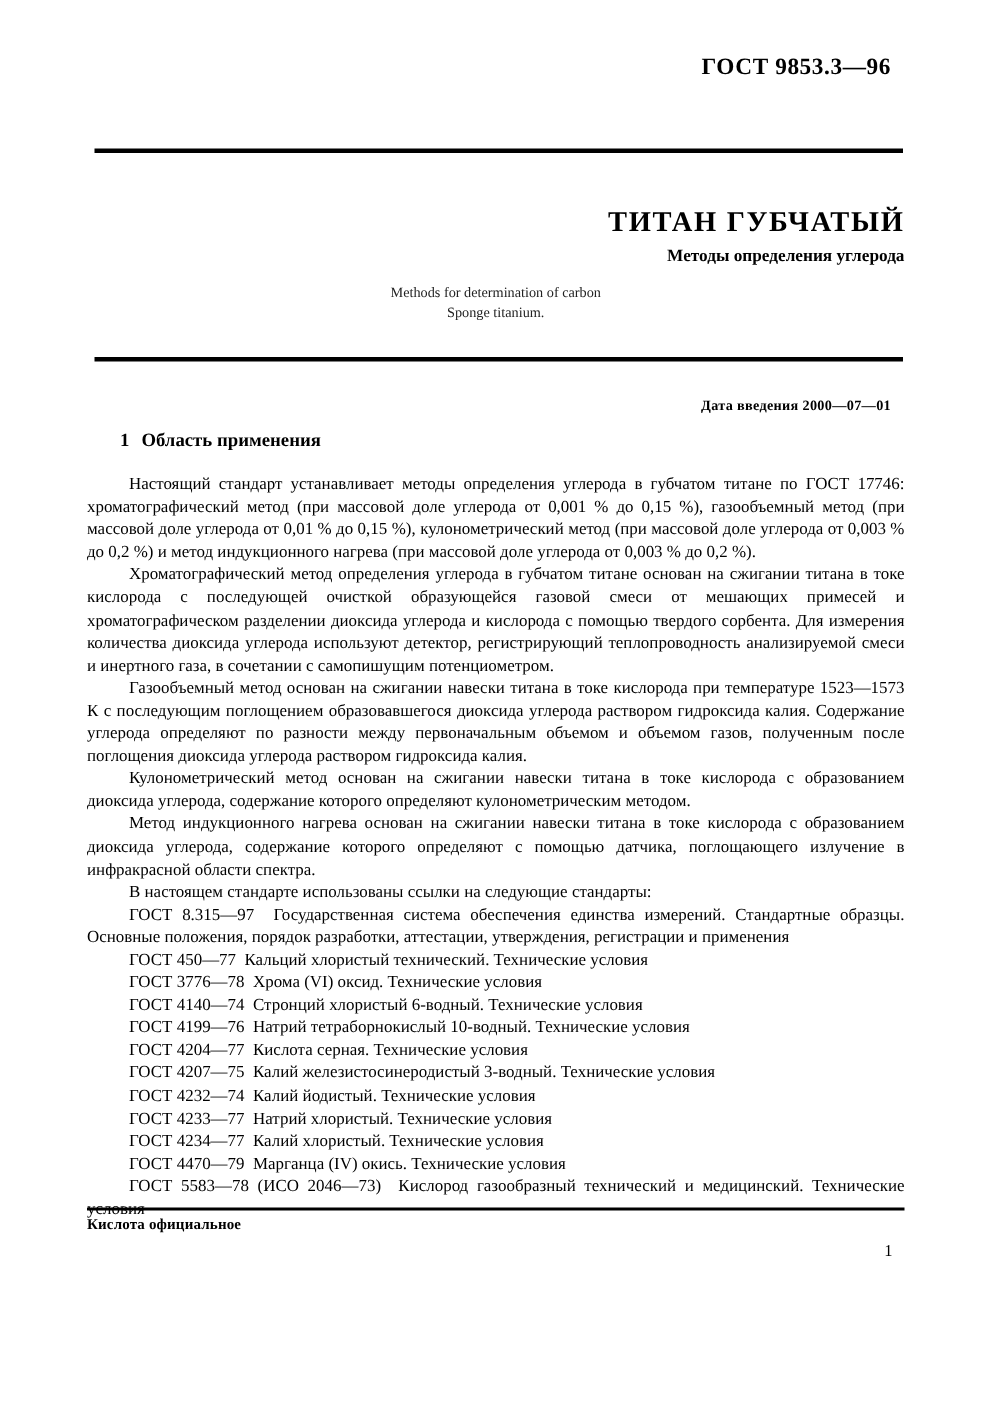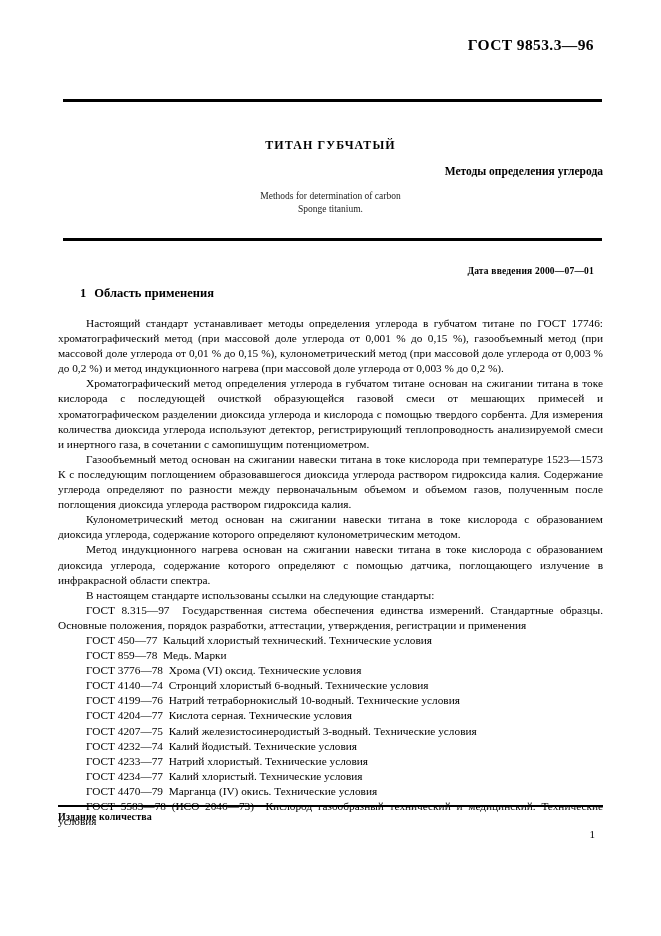--- a/index.html
+++ b/index.html
@@ -52,23 +52,23 @@
     height: 3px;
     background: #000000;
   }
 
   
   .title-main {
     position: absolute;
     top: 138px;
     left: 58px;
     width: 545px;
-    text-align: center;
-    font-weight: bold;
-    font-size: 12px;
+    text-align: right;
+    font-weight: bold;
+    font-size: 19px;
     letter-spacing: 1.1px;
   }
   .title-sub {
     position: absolute;
     top: 165px;
     left: 58px;
     width: 545px;
     text-align: right;
     font-weight: bold;
     font-size: 11.5px;
@@ -204,32 +204,31 @@
     <p class="para">Газообъемный метод основан на сжигании навески титана в токе кислорода при температуре 1523—1573 К с последующим поглощением образовавшегося диоксида углерода раствором гидроксида калия. Содержание углерода определяют по разности между первоначальным объемом и объемом газов, полученным после поглощения диоксида углерода раствором гидроксида калия.</p>
     <p class="para">Кулонометрический метод основан на сжигании навески титана в токе кислорода с образованием диоксида углерода, содержание которого определяют кулонометрическим методом.</p>
     <p class="para">Метод индукционного нагрева основан на сжигании навески титана в токе кислорода с образованием диоксида углерода, содержание которого определяют с помощью датчика, поглощающего излучение в инфракрасной области спектра.</p>
 
 
     <p class="para gap-2">В настоящем стандарте использованы ссылки на следующие стандарты:</p>
 
     <ul class="ref-list">
       <li><span class="code">ГОСТ 8.315—97</span>&nbsp; <span>Государственная система обеспечения единства измерений. Стандартные образцы. Основные положения, порядок разработки, аттестации, утверждения, регистрации и применения</span></li>
       <li><span class="code">ГОСТ 450—77</span>&nbsp; <span>Кальций хлористый технический. Технические условия</span></li>
-      <li><span class="code">ГОСТ 859—78</span>&nbsp; <span>Медь. Марки</span></li>
       <li><span class="code">ГОСТ 3776—78</span>&nbsp; <span>Хрома (VI) оксид. Технические условия</span></li>
       <li><span class="code">ГОСТ 4140—74</span>&nbsp; <span>Стронций хлористый 6-водный. Технические условия</span></li>
       <li><span class="code">ГОСТ 4199—76</span>&nbsp; <span>Натрий тетраборнокислый 10-водный. Технические условия</span></li>
       <li><span class="code">ГОСТ 4204—77</span>&nbsp; <span>Кислота серная. Технические условия</span></li>
       <li><span class="code">ГОСТ 4207—75</span>&nbsp; <span>Калий железистосинеродистый 3-водный. Технические условия</span></li>
       <li><span class="code">ГОСТ 4232—74</span>&nbsp; <span>Калий йодистый. Технические условия</span></li>
       <li><span class="code">ГОСТ 4233—77</span>&nbsp; <span>Натрий хлористый. Технические условия</span></li>
       <li><span class="code">ГОСТ 4234—77</span>&nbsp; <span>Калий хлористый. Технические условия</span></li>
       <li><span class="code">ГОСТ 4470—79</span>&nbsp; <span>Марганца (IV) окись. Технические условия</span></li>
       <li><span class="code">ГОСТ 5583—78 (ИСО 2046—73)</span>&nbsp; <span>Кислород газообразный технический и медицинский. Технические условия</span></li>
     </ul>
 
   </div>
 
   <div class="rule-bottom"></div>
-  <div class="footer-note">Издание количества</div>
+  <div class="footer-note">Кислота официальное</div>
   <div class="page-number">1</div>
 
 </div>
 
 </body></html>

